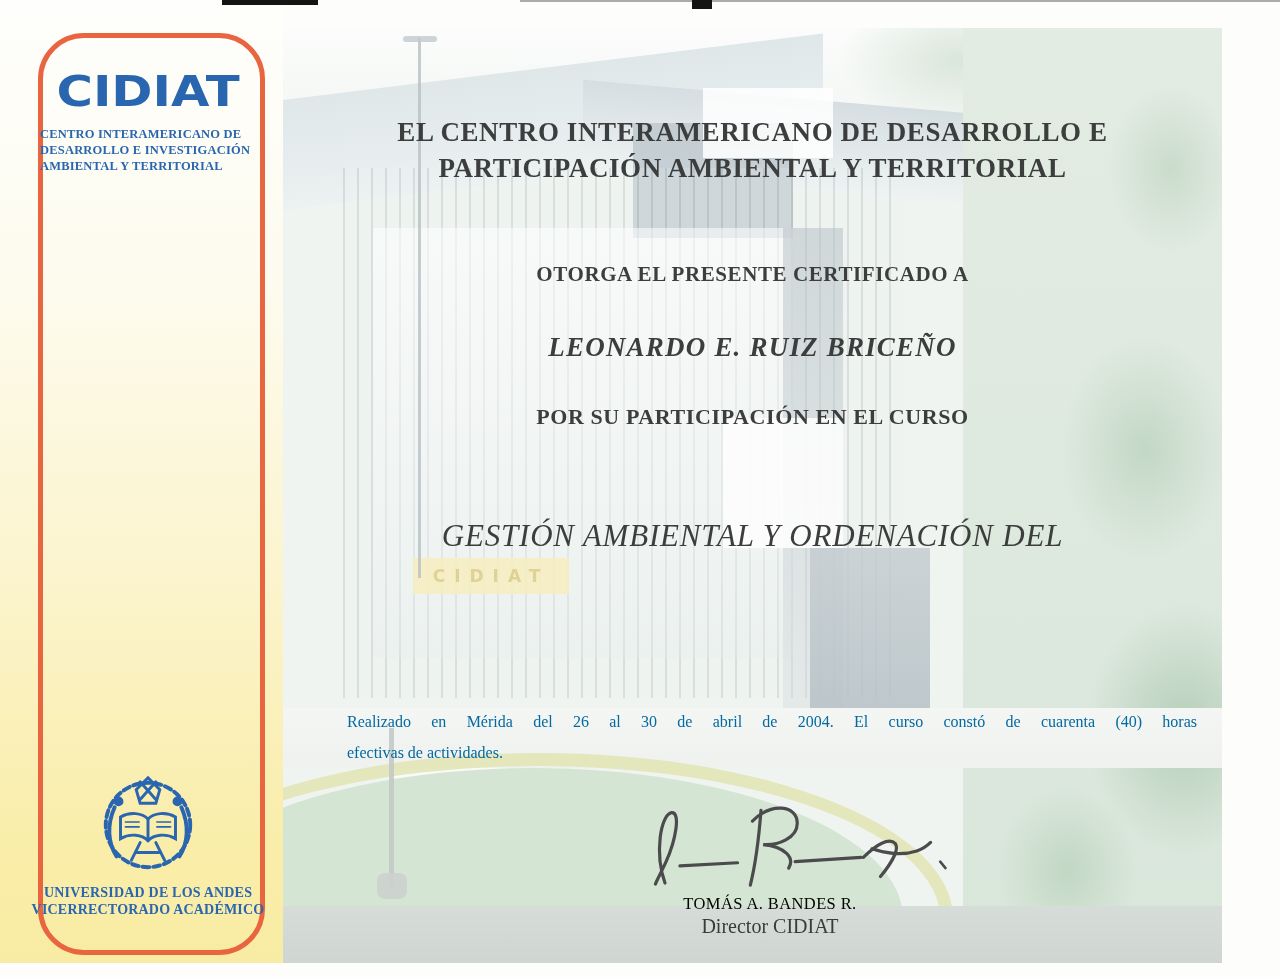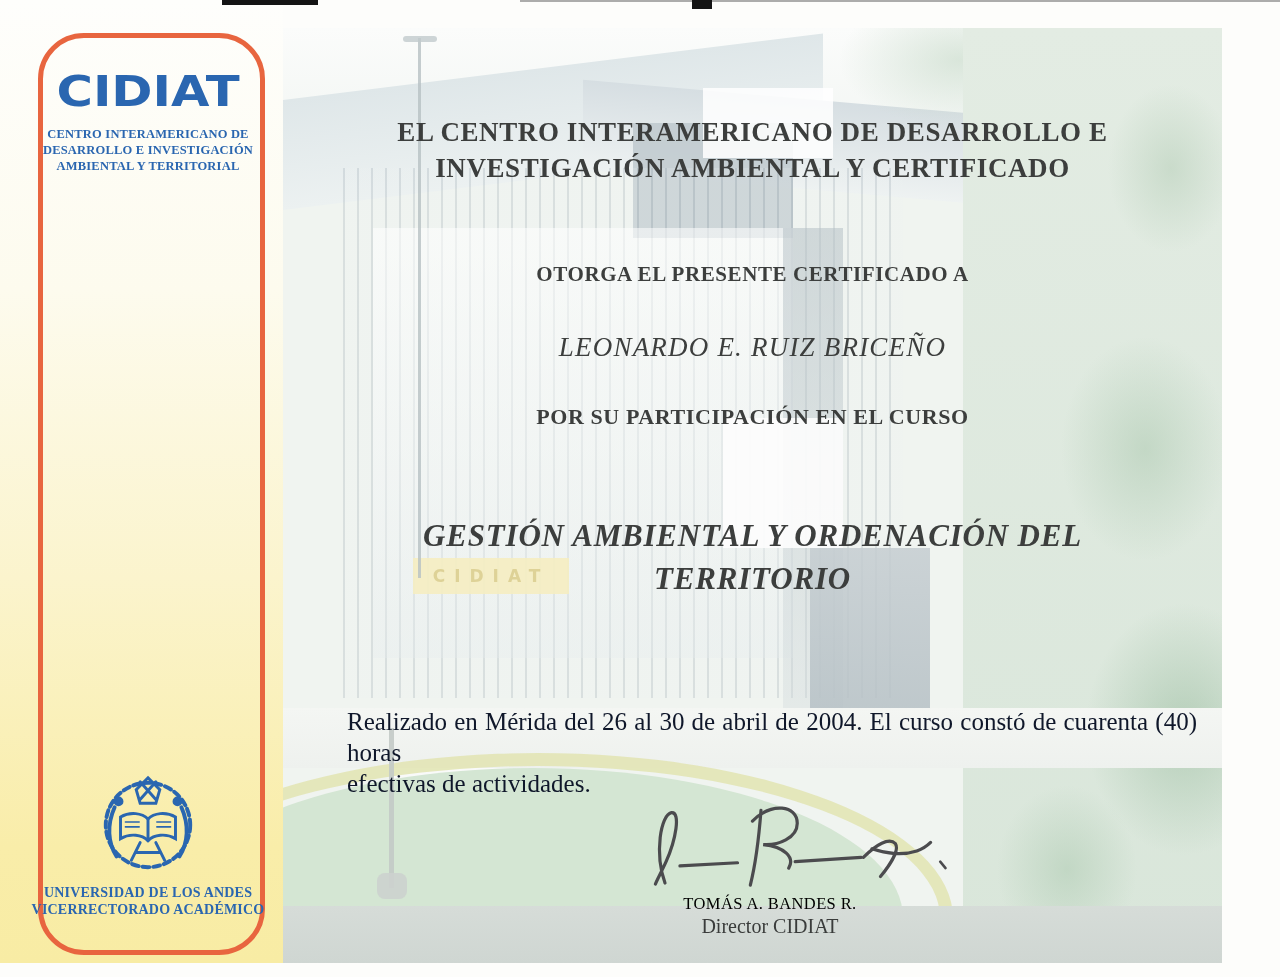--- a/index.html
+++ b/index.html
@@ -10,21 +10,21 @@
   .scan-mark{position:absolute;background:#141414;}
   .scan-line-top{position:absolute;left:520px;top:0;width:760px;height:2px;background:#6a6a6a;opacity:.55;}
 
   
   .side-band{position:absolute;left:0;top:0;width:283px;height:963px;
     background:linear-gradient(180deg,#fefefc 0%,#fdfbee 30%,#fbf4cd 60%,#f9eda9 88%,#f8eca4 100%);}
   .side-frame{position:absolute;left:38px;top:33px;width:217px;height:912px;border:5px solid #e8653f;border-radius:46px;}
   .logo-block{position:absolute;left:48px;top:66px;width:200px;text-align:center;}
   .logo-word{font-family:"DejaVu Sans",sans-serif;font-weight:bold;font-size:46px;color:#2a66b0;
     letter-spacing:0px;transform:scale(1.08,.92);transform-origin:center;line-height:50px;}
-  .org-lines{position:absolute;left:40px;top:126px;width:216px;text-align:center;color:#2a66b0;
+  .org-lines{position:absolute;left:40px;top:126px;width:216px;color:#2a66b0;
     font-weight:bold;font-size:12.5px;line-height:16px;letter-spacing:.2px;}
   .seal-wrap{position:absolute;left:92px;top:768px;width:112px;height:108px;}
   .uni-lines{position:absolute;left:28px;top:884px;width:240px;text-align:center;color:#2a66b0;
     font-weight:bold;font-size:14px;line-height:17px;letter-spacing:.2px;}
 
   
   .photo{position:absolute;left:283px;top:28px;width:939px;height:935px;background:#f0f4f0;overflow:hidden;}
   .ph{position:absolute;}
   .sky{left:0;top:0;width:100%;height:140px;background:linear-gradient(180deg,#fbfcfb,#f0f4f1);}
   .bldg-roof{left:-20px;top:40px;width:560px;height:110px;background:linear-gradient(180deg,#dfe7e9,#ecf1f1);transform:skewY(-7deg);}
@@ -57,24 +57,24 @@
   .grass-circle{left:-120px;top:740px;width:740px;height:300px;background:#d4e6d3;border-radius:50%;}
   .curb{left:-160px;top:725px;width:830px;height:330px;border-radius:50%;background:transparent;
     border:13px solid rgba(226,228,178,.85);box-sizing:border-box;}
   .road-bottom{left:0;top:878px;width:100%;height:57px;background:linear-gradient(180deg,#d6dcd8,#cfd6d2);}
 
   
   .content{position:absolute;left:283px;top:44px;width:939px;height:935px;color:#3c3e3d;}
   .c-line{position:absolute;left:0;width:100%;text-align:center;}
   .issuer{top:70px;font-weight:bold;font-size:27px;line-height:36px;letter-spacing:.6px;}
   .grant{top:218px;font-weight:bold;font-size:21px;letter-spacing:.6px;}
-  .recipient{top:288px;font-weight:normal;font-style:italic;font-size:27px;letter-spacing:1.2px;}
+  .recipient{top:288px;font-weight:bold;font-style:italic;font-size:27px;letter-spacing:1.2px;}
   .participation{top:360px;font-weight:bold;font-size:22px;letter-spacing:.6px;}
-  .course{top:470px;font-weight:bold;font-style:italic;font-size:31px;line-height:43px;letter-spacing:.8px;}
-  .details{position:absolute;left:64px;top:662px;width:850px;font-size:25px;line-height:31px;color:#0f172a;}
+  .course{top:470px;font-weight:normal;font-style:italic;font-size:31px;line-height:43px;letter-spacing:.8px;}
+  .details{position:absolute;left:64px;top:662px;width:850px;font-size:16px;line-height:31px;color:#0369a1;}
   .details .l1{text-align:justify;text-align-last:justify;}
   .details .l2{text-align:left;}
   .sig-svg{position:absolute;left:350px;top:752px;width:320px;height:110px;}
   .signer{position:absolute;left:382px;top:850px;width:210px;text-align:center;}
   .signer .name{font-size:16.5px;letter-spacing:.4px;color:#000000;}
   .signer .title{font-size:20px;color:#3a3c3b;margin-top:1px;}
 </style>
 </head>
 <body>
 
@@ -134,28 +134,27 @@
     </div>
     <div class="uni-lines">
       <div>UNIVERSIDAD DE LOS ANDES</div>
       <div>VICERRECTORADO ACADÉMICO</div>
     </div>
   </div>
 
   <div class="content">
     <div class="c-line issuer">
       <div>EL CENTRO INTERAMERICANO DE DESARROLLO E</div>
-      <div>INVESTIGACIÓN AMBIENTAL Y CERTIFICADO</div>
+      <div>PARTICIPACIÓN AMBIENTAL Y TERRITORIAL</div>
     </div>
     <div class="c-line grant">OTORGA EL PRESENTE CERTIFICADO A</div>
     <div class="c-line recipient">LEONARDO E. RUIZ BRICEÑO</div>
     <div class="c-line participation">POR SU PARTICIPACIÓN EN EL CURSO</div>
     <div class="c-line course">
       <div>GESTIÓN AMBIENTAL Y ORDENACIÓN DEL</div>
-      <div>TERRITORIO</div>
     </div>
     <div class="details">
       <div class="l1">Realizado en Mérida del 26  al 30 de abril de 2004. El curso constó de cuarenta (40) horas</div>
       <div class="l2">efectivas de actividades.</div>
     </div>
 
     <svg class="sig-svg" viewBox="0 0 300 100">
       <g fill="none" stroke="#4b4b4e" stroke-width="3" stroke-linecap="round">
         <path d="M30,80 C20,52 26,16 36,14 C45,13 40,40 31,60 C27,69 23,76 21,81"></path>
         <path d="M44,64 L98,61"></path>

